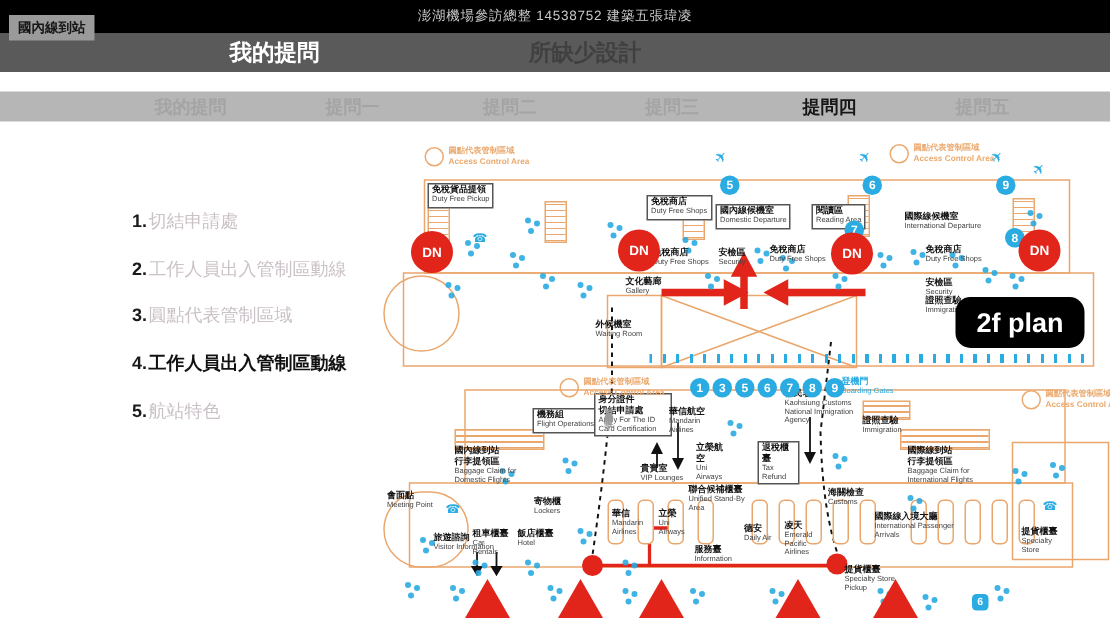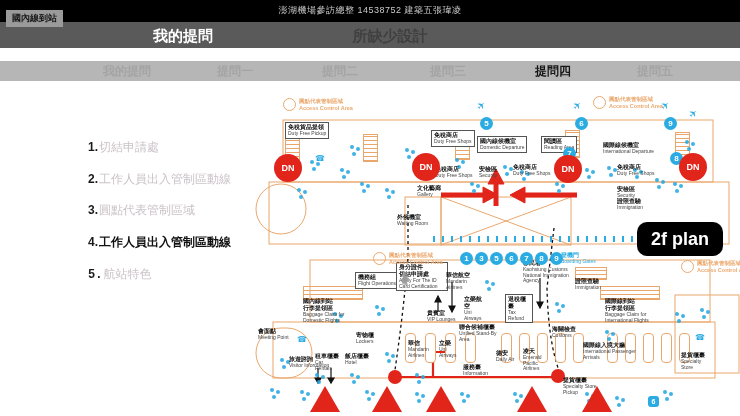--- a/index.html
+++ b/index.html
@@ -58,21 +58,21 @@
   .pill{width:9px;height:28px;border:1px solid #eaa76d;border-radius:4px;background:#fff;z-index:1;}
   .cluster{width:4px;height:4px;border-radius:50%;background:#2aabe2;opacity:.9;
        box-shadow:6px 2px 0 #2aabe2,2px 7px 0 #2aabe2;z-index:2;}
   .plane{color:#2aabe2;font-size:10px;transform:rotate(-45deg);z-index:2;}
   .phone{color:#2aabe2;font-size:8px;z-index:2;}
   .strip{width:290px;height:6px;z-index:2;
        background:repeating-linear-gradient(90deg,#2aabe2 0 2px,transparent 2px 9px);}
 
   .badge{position:absolute;background:#000;color:#fff;font-size:18px;font-weight:bold;
        text-align:center;border-radius:10px;z-index:8;}
-  #badge2f{left:382px;top:132px;width:86px;height:34px;line-height:34px;}
+  #badge2f{left:382px;top:108px;width:86px;height:34px;line-height:34px;}
   #badge1f{left:380px;top:272px;width:97px;height:35px;line-height:35px;}
 </style>
 </head>
 <body>
 
 <div class="bar1"></div>
 <div class="slide-title">澎湖機場參訪總整 14538752 建築五張瑋凌</div>
 <div class="corner-tab">國內線到站</div>
 
 <div class="bar2" id="tabbar">
@@ -87,21 +87,21 @@
     <div class="subtab" style="left: 448px;">提問三</div>
     <div class="subtab active" style="left: 553px;">提問四</div>
     <div class="subtab" style="left: 655px;">提問五</div>
   </div>
 
 <div id="questions">
     <div class="q-row" style="top: 9px;"><span class="q-num">1.</span><span class="q-label">切結申請處</span></div>
     <div class="q-row" style="top: 41px; text-align: center;"><span class="q-num">2.</span><span class="q-label">工作人員出入管制區動線</span></div>
     <div class="q-row" style="top: 72px;"><span class="q-num">3.</span><span class="q-label">圓點代表管制區域</span></div>
     <div class="q-row active" style="top: 104px;"><span class="q-num">4.</span><span class="q-label">工作人員出入管制區動線</span></div>
-    <div class="q-row" style="top: 136px; font-family: Liberation Mono, monospace;"><span class="q-num">5.</span><span class="q-label">航站特色</span></div>
+    <div class="q-row" style="top: 136px;"><span class="q-num">5.</span><span class="q-label">航站特色</span></div>
   </div>
 
 <div id="plans">
   <svg id="plan-svg" width="485" height="326">
 
     <g stroke="#eaa76d" fill="none" stroke-width="1">
       <rect x="28" y="30" width="430" height="62"></rect>
       <rect x="14" y="92" width="460" height="62"></rect>
       <rect x="1" y="94" width="50" height="50" rx="25"></rect>
       <rect x="150" y="107" width="36" height="48"></rect>

